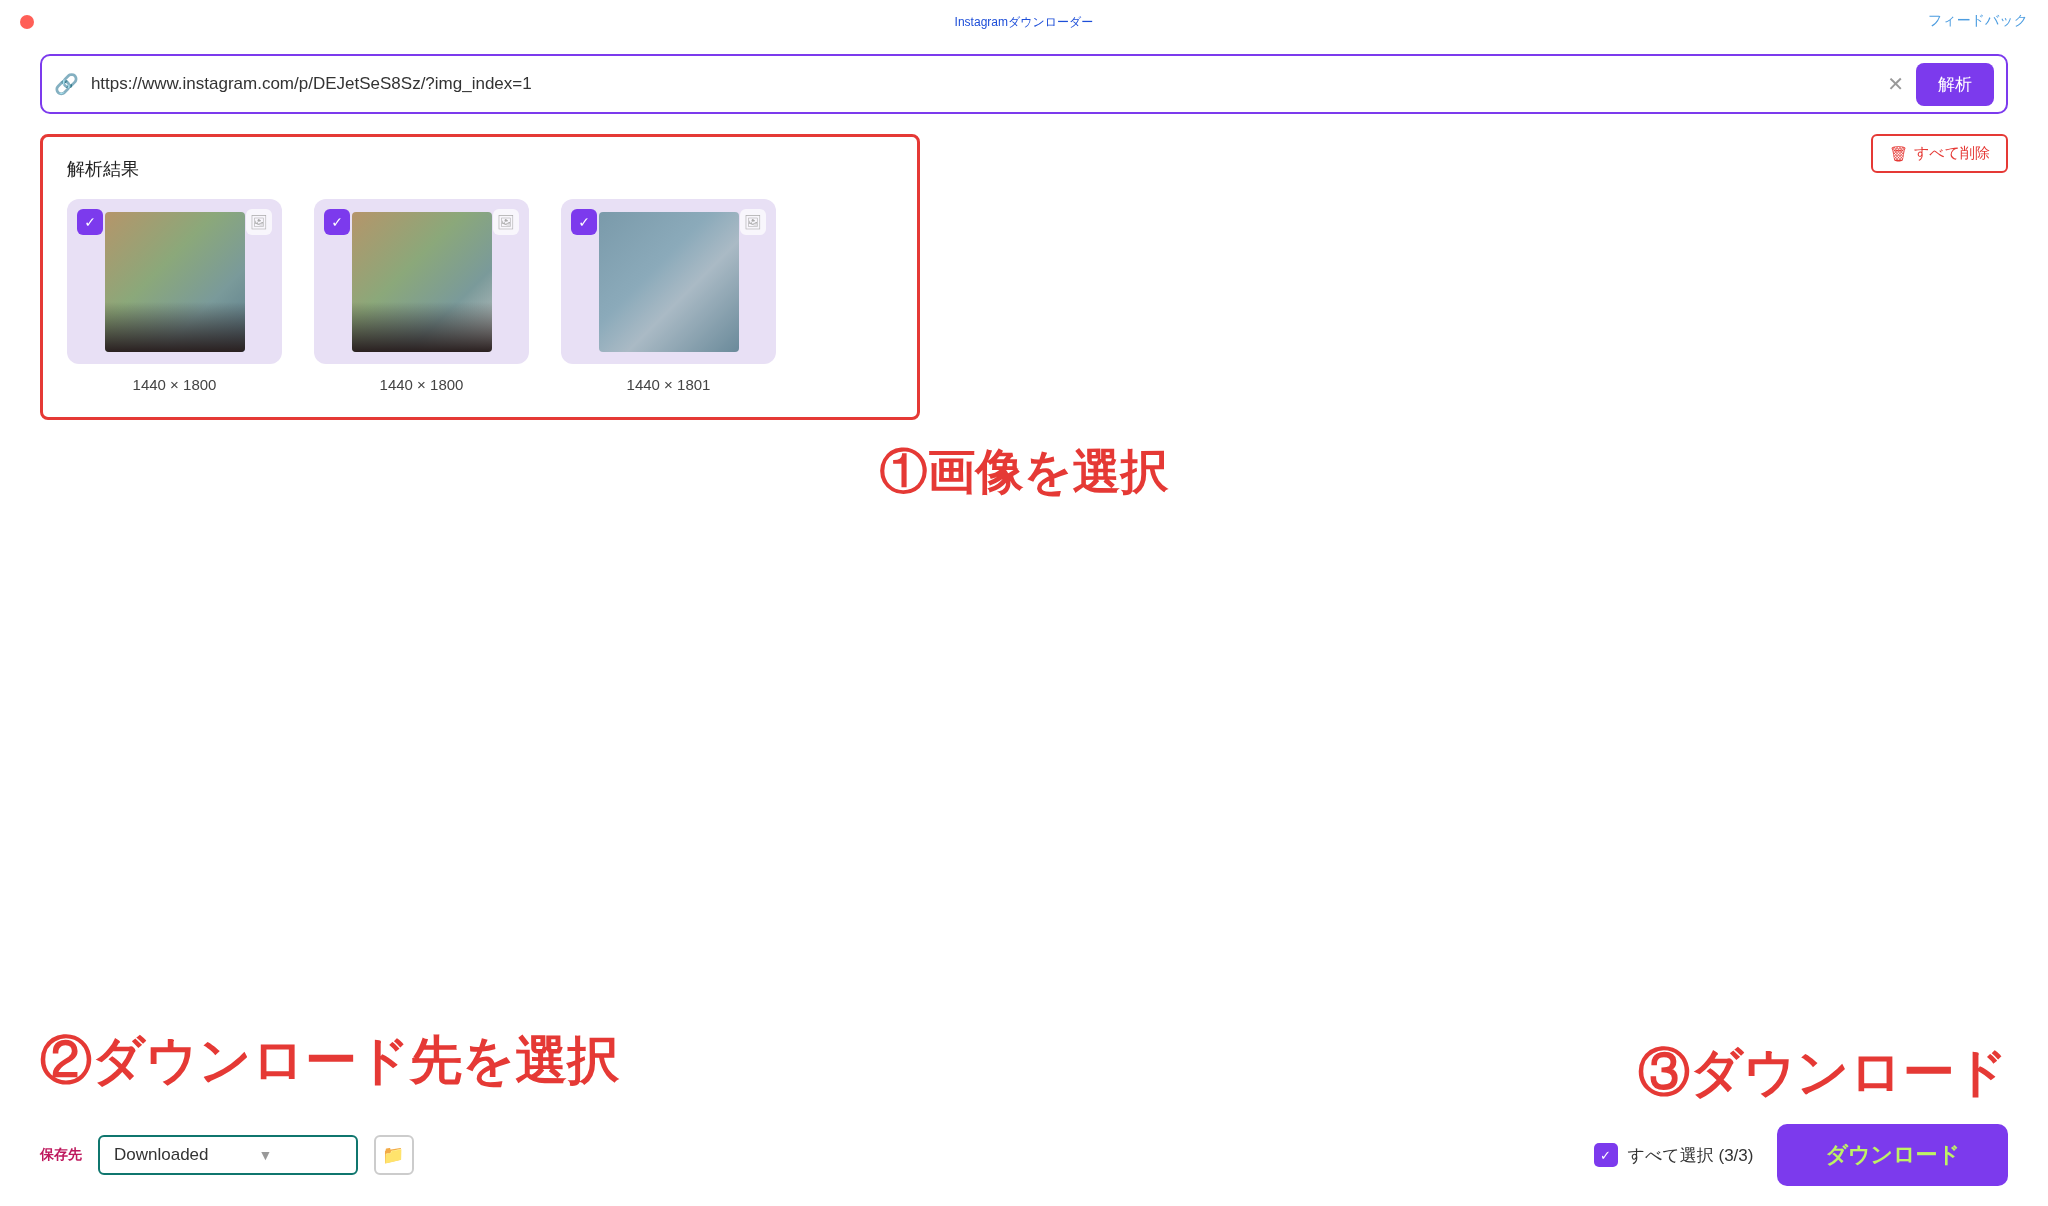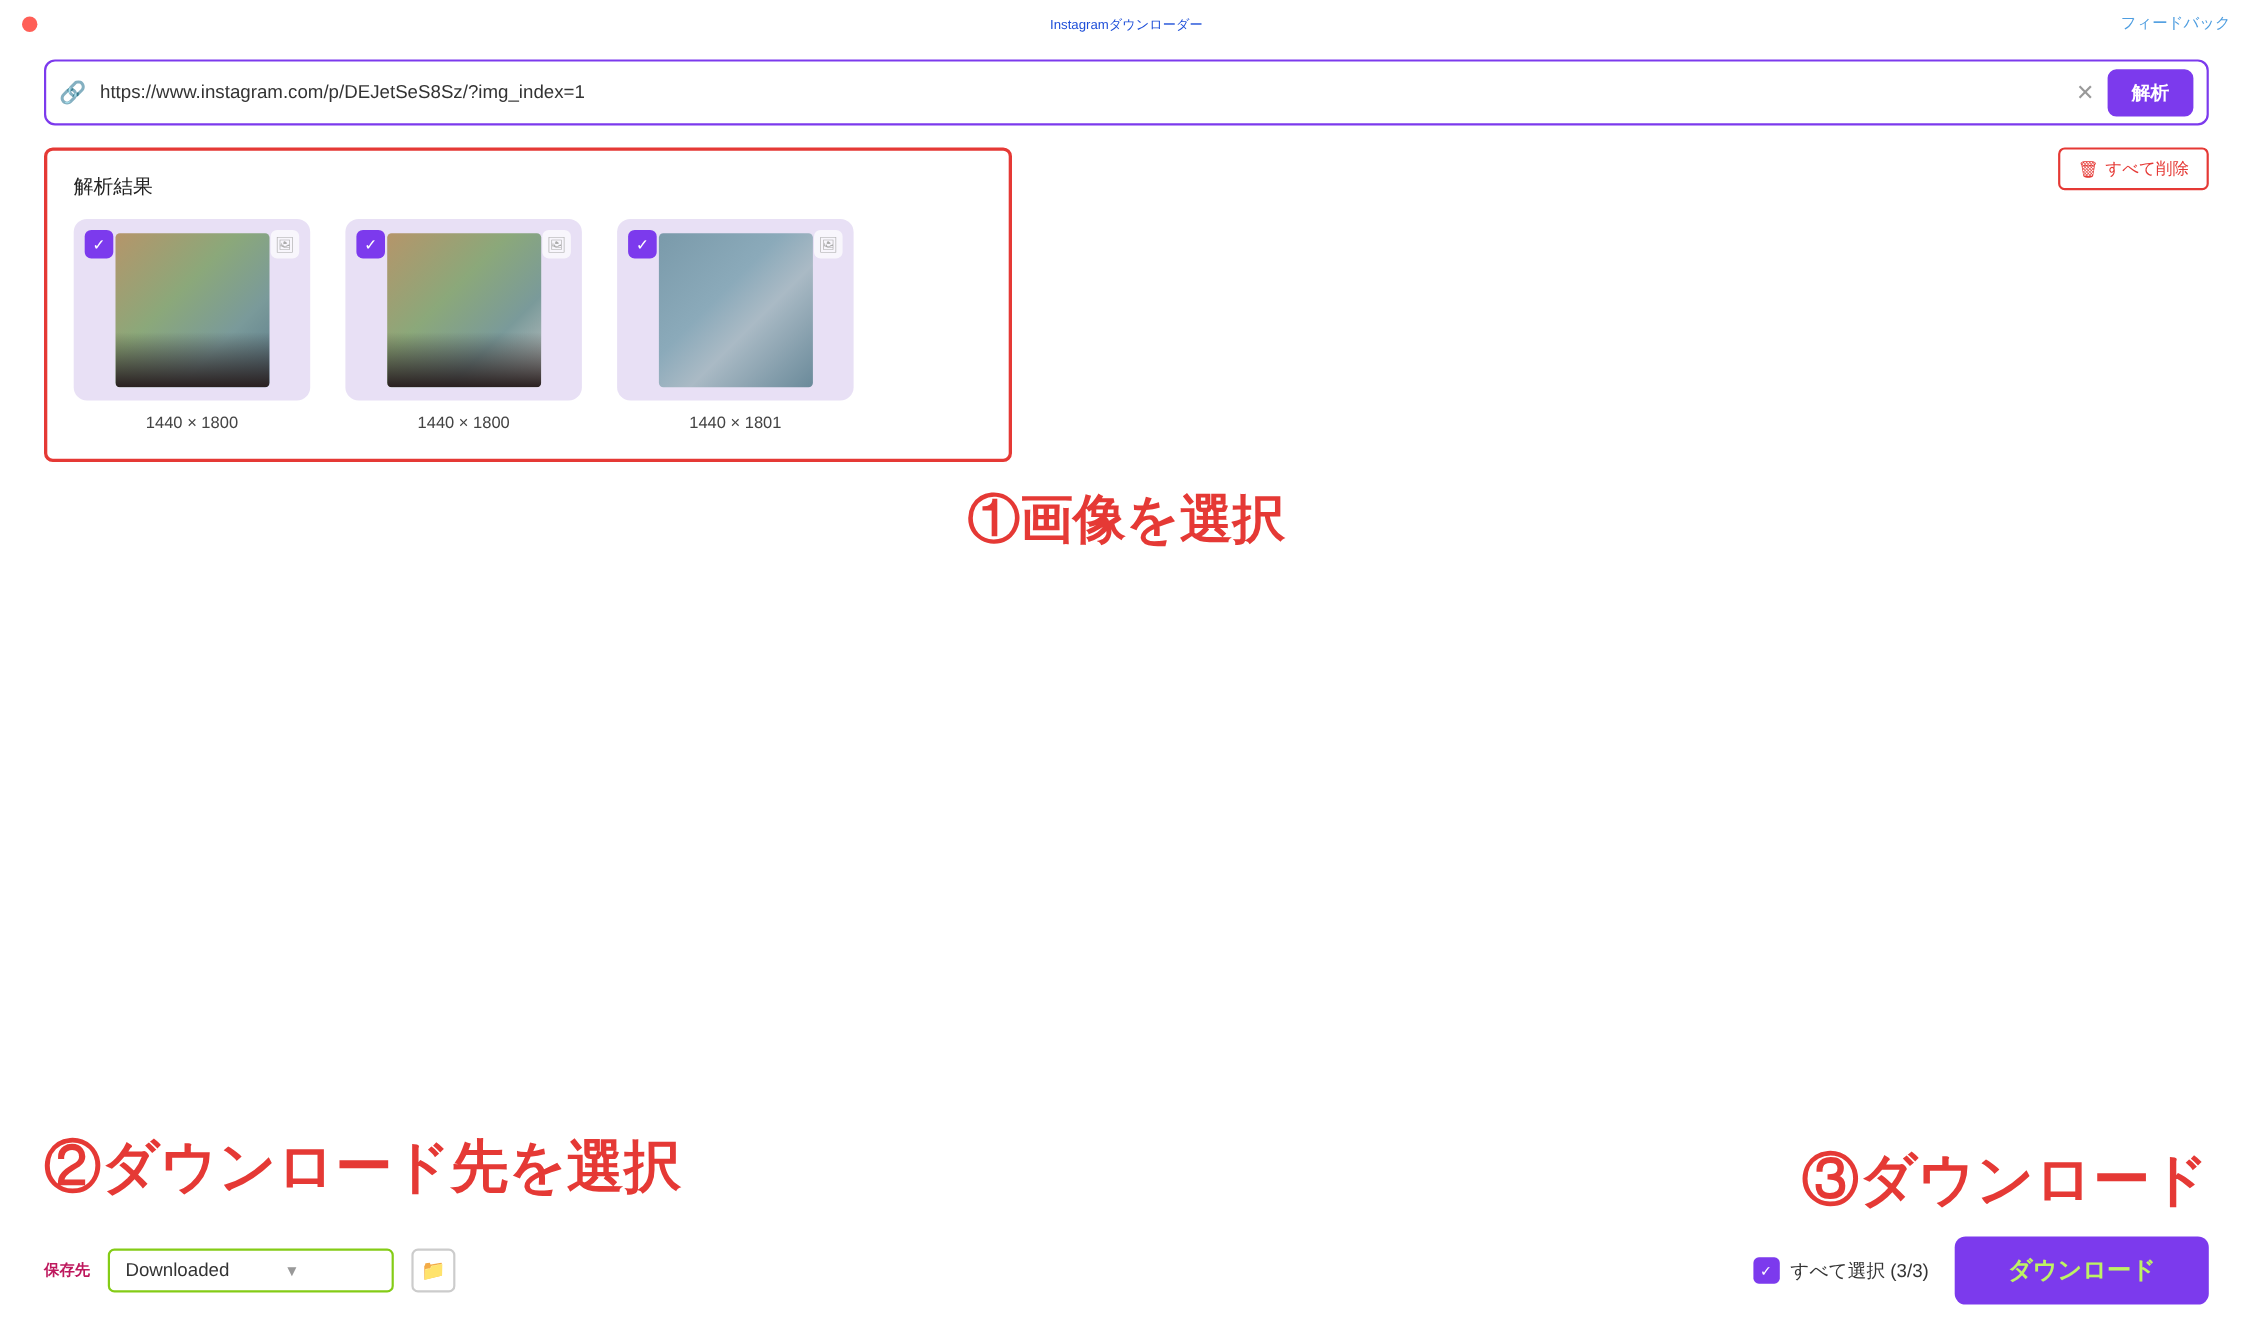--- a/index.html
+++ b/index.html
@@ -80,21 +80,21 @@
       border: none;
     }
     .url-bar-analyze {
       background: #7c3aed;
       color: white;
       border: none;
       border-radius: 8px;
       padding: 10px 22px;
       font-size: 17px;
       cursor: pointer;
-      font-weight: 700;
+      font-weight: 400;
       flex-shrink: 0;
     }
     .results-box {
       border: 3px solid #e53935;
       border-radius: 8px;
       padding: 20px 24px 24px 24px;
       position: relative;
       display: inline-block;
       min-width: 880px;
     }
@@ -261,21 +261,21 @@
       gap: 16px;
     }
     .save-label {
       font-size: 14px;
       color: #be185d;
       font-weight: 700;
     }
     .save-dropdown {
       display: flex;
       align-items: center;
-      border: 2px solid #84cc16;
+      border: 2px solid #0f766e;
       border-radius: 6px;
       padding: 8px 14px;
       font-size: 17px;
       color: #333;
       background: white;
       gap: 50px;
       min-width: 260px;
       cursor: pointer;
     }
     .save-folder-btn {

